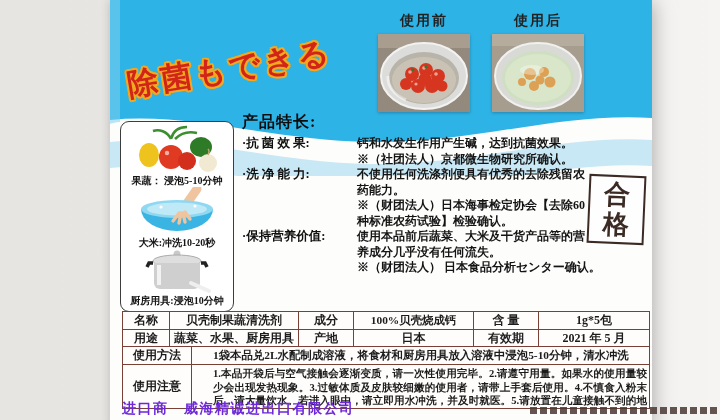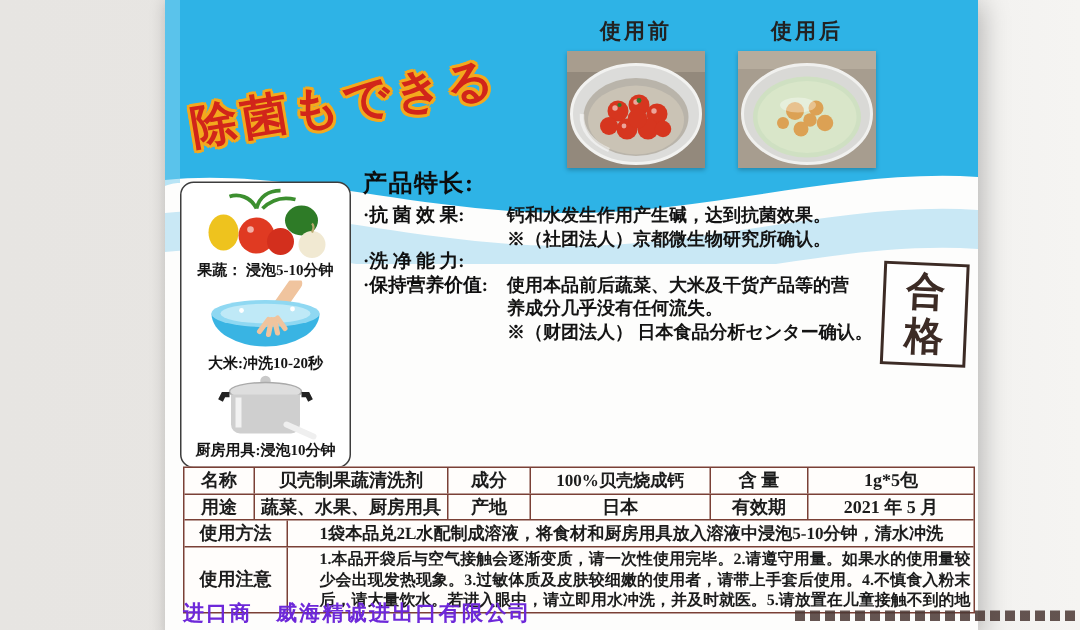--- a/index.html
+++ b/index.html
@@ -50,21 +50,21 @@
   .features-heading {
     position:absolute; left:132px; top:118px;
     font-size:16px; font-weight:800; color:#0d0d0d; letter-spacing:1px;
   }
   .features-list { position:absolute; left:132px; top:142px; width:400px; }
   .feature-item { display:flex; margin-bottom:0; }
   .feature-label {
     width:96px; flex:0 0 96px;
     font-size:12.5px; font-weight:800; color:#101010; line-height:15.5px; white-space:nowrap;
   }
-  .feature-lines { flex:1; }
+  .feature-lines { flex:1;margin-left:19px; }
   .feature-line {
     font-size:12px; color:#141414; line-height:15.5px; white-space:nowrap; font-weight:600;
   }
 
   
   .qc-stamp {
     position:absolute; left:478px; top:181px; width:57px; height:69px;
     border:2.4px solid #3c2b25; transform:rotate(2.5deg);
     display:flex; flex-direction:column; align-items:center; justify-content:center;
     background:rgba(255,255,255,.6);
@@ -210,20 +210,26 @@
     <div class="features-list">
       <div class="feature-item">
         <div class="feature-label">·抗 菌 效 果:</div>
         <div class="feature-lines">
           <div class="feature-line">钙和水发生作用产生碱，达到抗菌效果。</div>
           <div class="feature-line">※（社团法人）京都微生物研究所确认。</div>
         </div>
       </div>
       <div class="feature-item">
         <div class="feature-label">·洗 净 能 力:</div>
+        <div class="feature-lines">
+          <div class="feature-line">不使用任何洗涤剂便具有优秀的去除残留农</div>
+          <div class="feature-line">药能力。</div>
+          <div class="feature-line">※（财团法人）日本海事检定协会【去除60</div>
+          <div class="feature-line">种标准农药试验】检验确认。</div>
+        </div>
       </div>
       <div class="feature-item">
         <div class="feature-label">·保持营养价值:</div>
         <div class="feature-lines">
           <div class="feature-line">使用本品前后蔬菜、大米及干货产品等的营</div>
           <div class="feature-line">养成分几乎没有任何流失。</div>
           <div class="feature-line">※（财团法人） 日本食品分析センター确认。</div>
         </div>
       </div>
     </div>

